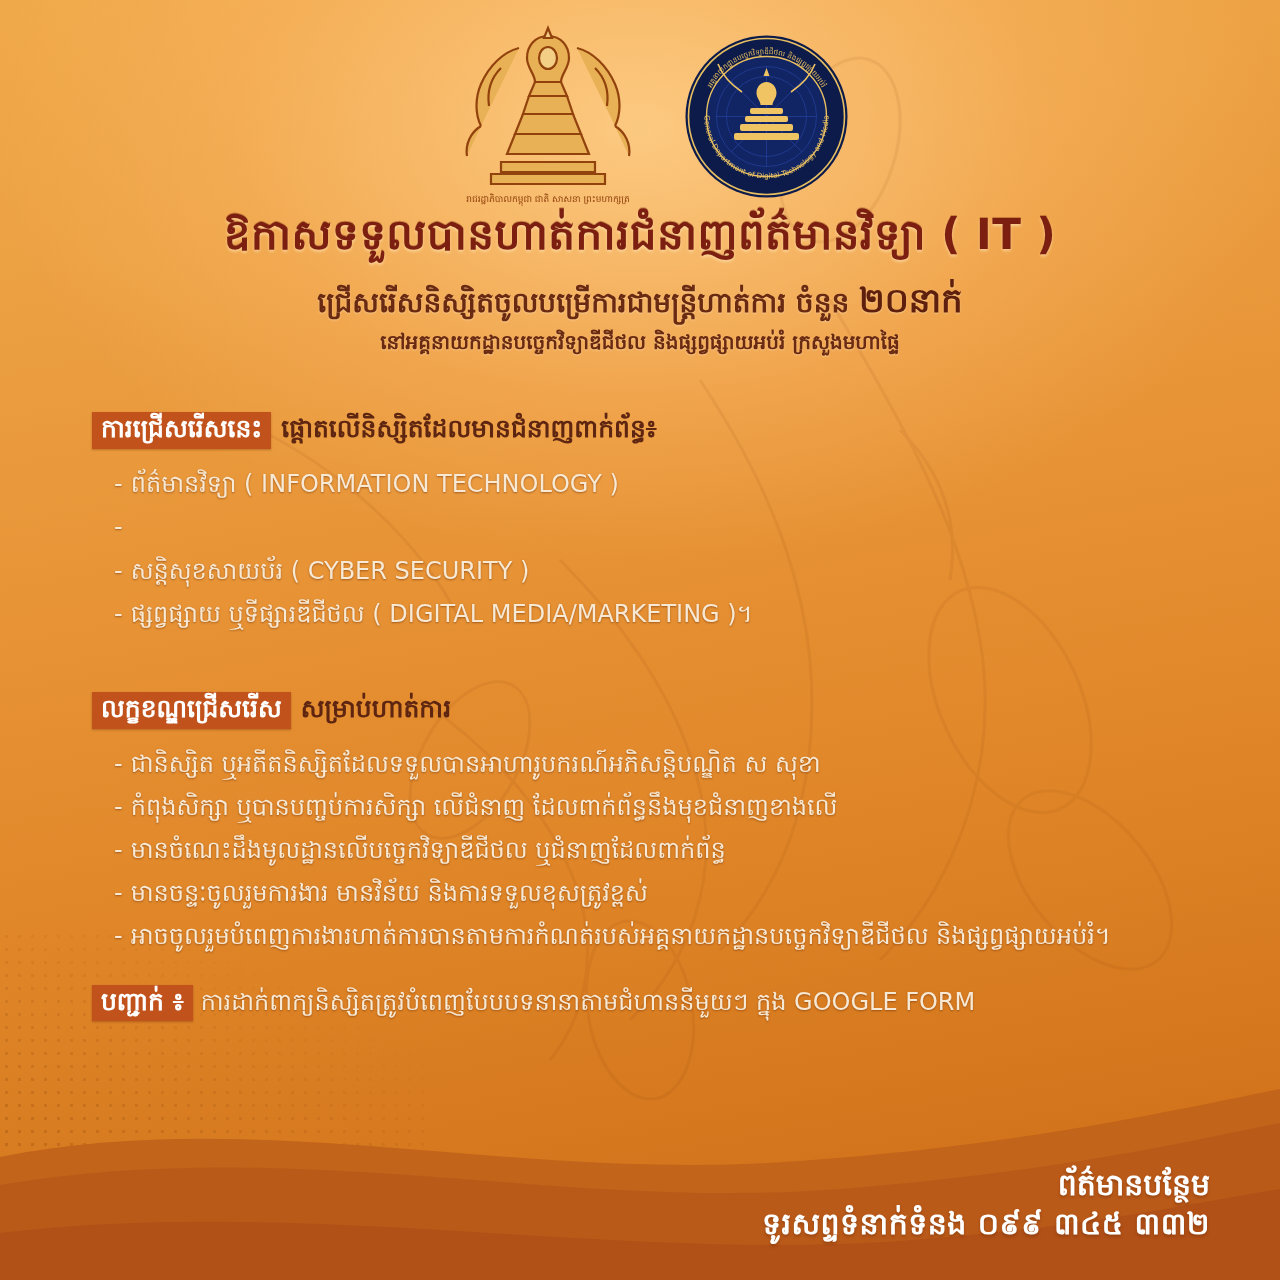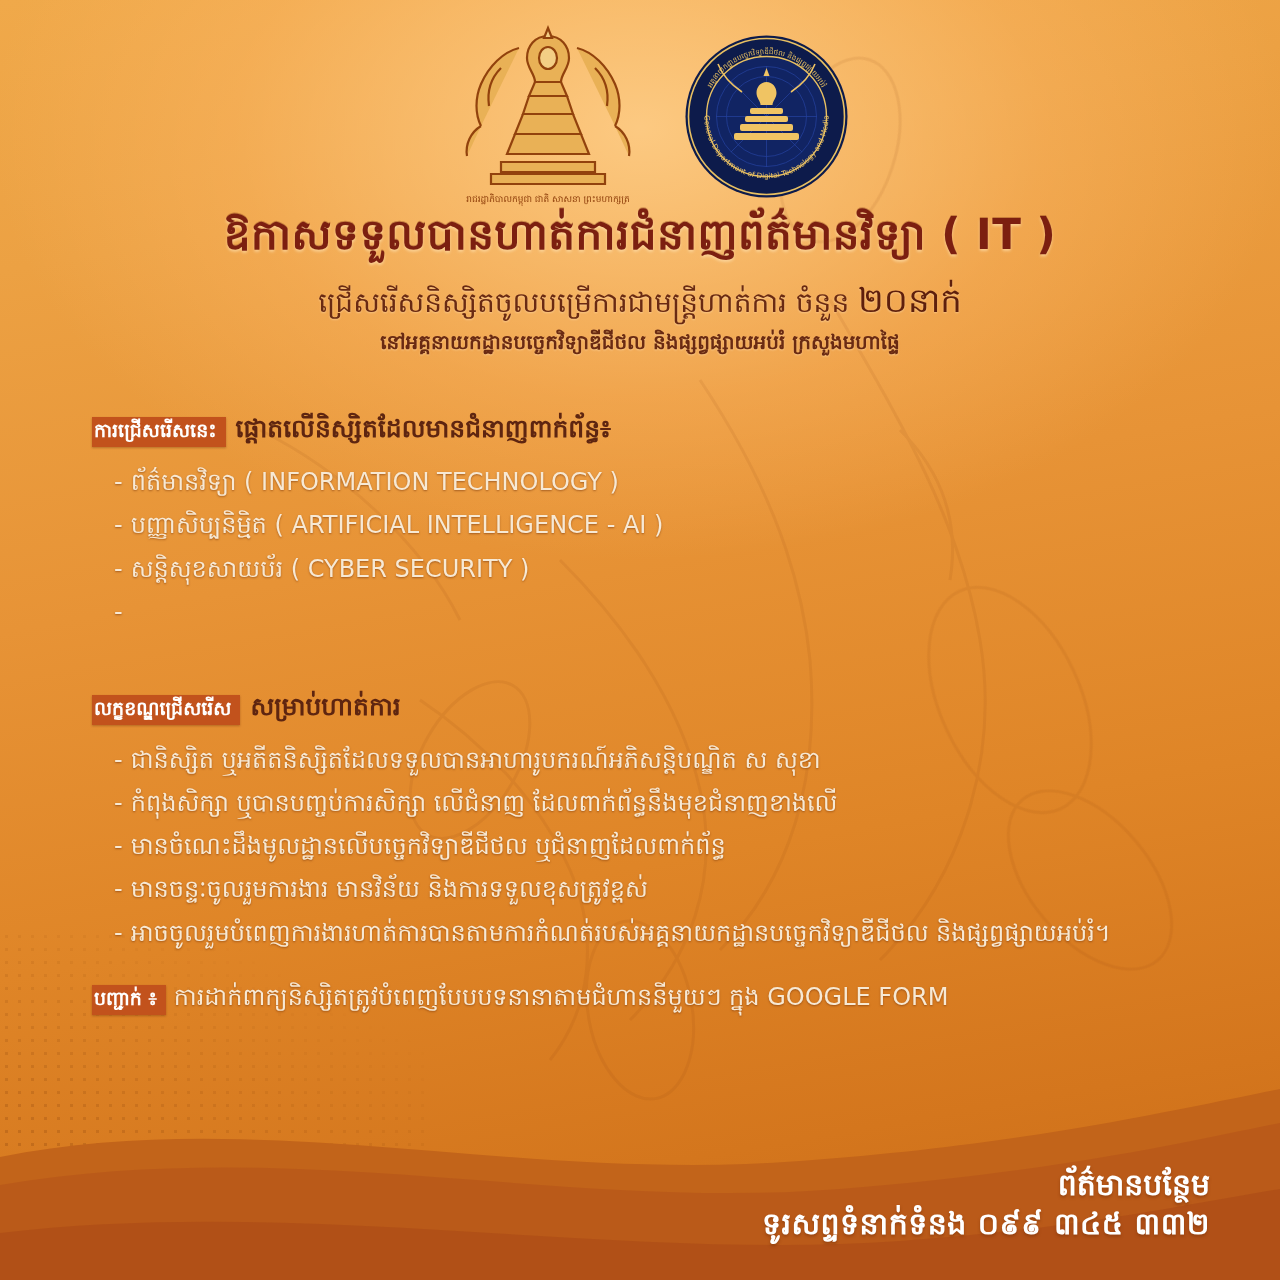--- a/index.html
+++ b/index.html
@@ -91,21 +91,21 @@
     color: #7c1f10;
     text-shadow: 0 2px 3px rgba(255, 228, 180, 0.65), 0 -1px 0 rgba(120, 40, 10, 0.35);
     padding: 0 40px;
     letter-spacing: 0.5px;
   }
   .sub-line-1 {
     margin-top: 16px;
     font-size: 28px;
     line-height: 1.35;
     color: #6a2a12;
-    font-weight: normal;
+    font-weight: bold;
     text-shadow: 0 1px 2px rgba(255, 230, 190, 0.5);
     text-align: center;
   }
   .sub-line-1 .count {
     font-size: 34px;
     color: #5e1f0c;
   }
   .sub-line-2 {
     margin-top: 6px;
     font-size: 20px;
@@ -125,23 +125,23 @@
   .section-heading {
     display: flex;
     align-items: baseline;
     gap: 10px;
     margin-bottom: 14px;
   }
   .hl {
     display: inline-block;
     background: #c2521c;
     color: #ffffff;
-    font-size: 19px;
-    font-weight: bold;
-    padding: 3px 9px 5px 2px;
+    font-size: 25px;
+    font-weight: bold;
+    padding: 3px 9px 5px 9px;
     line-height: 1.15;
     box-shadow: 0 1px 2px rgba(90, 35, 5, 0.35);
   }
   .heading-rest {
     font-size: 25px;
     font-weight: bold;
     color: #5e2510;
     line-height: 1.2;
     margin-top: 24px;
   }
@@ -316,28 +316,28 @@
         <span class="hl">ការជ្រើសរើសនេះ</span>
         <span class="heading-rest">ផ្ដោតលើនិស្សិតដែលមានជំនាញពាក់ព័ន្ធ៖</span>
       </div>
       <ul class="bullets">
         <li>
             <span class="dash">-</span>
             <span class="txt">ព័ត៌មានវិទ្យា ( INFORMATION TECHNOLOGY )</span>
           </li>
         <li>
             <span class="dash">-</span>
-            <span class="txt">បញ្ញាសិប្បនិម្មិត ( ARTIFICIAL INTELLIGENCE - AI )</span>
           </li>
         <li>
             <span class="dash">-</span>
             <span class="txt">សន្តិសុខសាយប័រ ( CYBER SECURITY )</span>
           </li>
         <li>
             <span class="dash">-</span>
+            <span class="txt">ផ្សព្វផ្សាយ ឬទីផ្សារឌីជីថល ( DIGITAL MEDIA/MARKETING )។</span>
           </li>
       </ul>
     </div>
 
     <div class="group-2">
       <div class="section-heading">
         <span class="hl">លក្ខខណ្ឌជ្រើសរើស</span>
         <span class="heading-rest">សម្រាប់ហាត់ការ</span>
       </div>
       <ul class="bullets">

